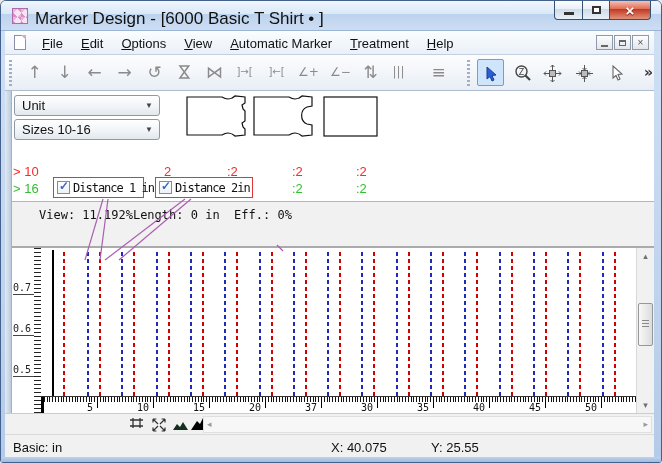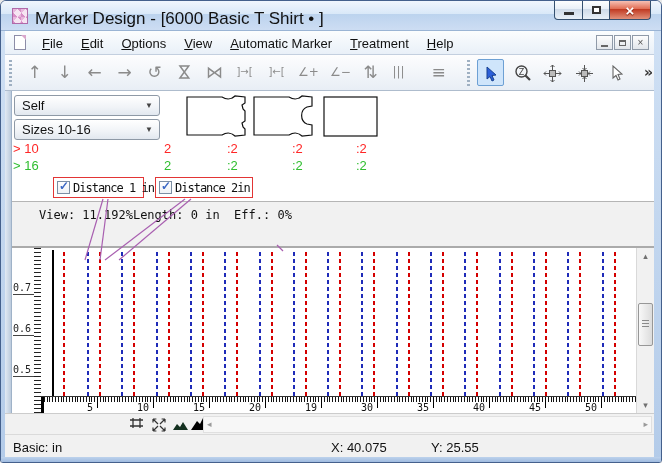--- a/index.html
+++ b/index.html
@@ -63,21 +63,21 @@
   .panel{position:absolute;left:4px;right:7px;top:90px;height:110px;background:#fff;z-index:10;}
   .gutter{position:absolute;left:4px;top:90px;width:7px;height:322px;z-index:20;
     background:linear-gradient(90deg,#e2eaf3,#bccbdd);border-right:1px solid #9fb2c8;}
   .combo{position:absolute;left:9px;width:146px;height:21px;border:1px solid #8e99a6;border-radius:3px;
     background:linear-gradient(180deg,#ffffff,#f0f3f7 60%,#e2e8ef);font-size:13px;color:#111;
     line-height:19px;padding-left:7px;}
   .combo .caret{position:absolute;right:6px;top:6px;font-size:8px;color:#444;line-height:8px;}
   .piece{position:absolute;top:2px;}
   .size-rows{position:absolute;left:0;top:50px;right:0;height:36px;}
   .size-row{position:absolute;left:0;right:0;height:16px;font-size:13px;}
-  .size-row span{position:absolute;white-space:pre;}
+  .size-row span{position:absolute;white-space:pre;margin-top:23px;}
   .cbgroup{position:absolute;top:86px;height:21px;border:1px solid #e23535;display:flex;align-items:center;padding-left:3px;background:#fff;}
   .checkbox{width:13px;height:13px;border:1px solid #7b8ea4;background:linear-gradient(180deg,#fefefe,#eef2f6);
     position:relative;margin-right:3px;flex:none;}
   .checkbox .check{position:absolute;left:1px;top:-3px;font-size:12px;font-weight:bold;color:#3b67c4;}
   .cblabel{font-size:12px;color:#111;white-space:nowrap;font-family:"DejaVu Sans Mono",monospace;letter-spacing:-1px;}
   
   .statuspanel{position:absolute;left:4px;right:7px;top:200px;height:47px;background:#f1f1f1;
     border-top:1px solid #b5b5b5;border-bottom:2px solid #ababab;z-index:10;}
   .statuspanel .ln{position:absolute;font-family:"DejaVu Sans Mono",monospace;font-size:12px;color:#111;white-space:pre;}
   
@@ -210,21 +210,21 @@
     <div class="tbtn" style="left:598px">
       <svg width="16" height="16" viewBox="0 0 16 16">
           <path d="M4 1 L4 13 L7 10.5 L9 15 L11 14 L9 9.5 L13 9 Z" fill="#fff" stroke="#666" stroke-width="1.1"></path>
         </svg>
     </div>
     <div class="tbtn more-btn" style="left:630px"><span>»</span></div>
   </div>
 
   <div class="panel">
     <div class="combo" style="top:4px">
-      <span>Self</span>
+      <span>Unit</span>
       <span class="caret">▼</span>
     </div>
     <div class="combo" style="top:28px">
       <span>Sizes 10-16</span>
       <span class="caret">▼</span>
     </div>
 
     <svg class="piece" style="left:181px" width="62" height="46" viewBox="0 0 62 46">
       <path d="M1 4 H36 C41 7 46 6 49 3 L59 4 V10 L56 12 L57 16 L59 18 V28 L56 30 L57 34 L59 36 V42 L49 43 C46 40 41 39 36 42 H1 Z" fill="none" stroke="#111" stroke-width="1.2"></path>
     </svg>
@@ -315,21 +315,21 @@
       <div class="vdash" style="left: 572.5px; background-image: repeating-linear-gradient(rgb(212, 0, 0) 0px, rgb(212, 0, 0) 4px, transparent 4px, transparent 7px);"></div>
     </div>
   <div class="hruler">
     <div class="ticks"></div>
     <div class="majors"></div>
     <div class="origin-mark"></div>
   <span class="hrl" style="left: 34px;">5</span>
       <span class="hrl" style="left: 90px;">10</span>
       <span class="hrl" style="left: 146px;">15</span>
       <span class="hrl" style="left: 202px;">20</span>
-      <span class="hrl" style="left: 258px;">19</span>
+      <span class="hrl" style="left: 258px;">37</span>
       <span class="hrl" style="left: 314px;">30</span>
       <span class="hrl" style="left: 370px;">35</span>
       <span class="hrl" style="left: 426px;">40</span>
       <span class="hrl" style="left: 482px;">45</span>
       <span class="hrl" style="left: 538px;">50</span>
     </div>
   <div class="vscroll">
     <div class="sbtn" style="top:0"><span>▴</span></div>
     <div class="vthumb"></div>
     <div class="sbtn" style="bottom:0"><span>▾</span></div>

